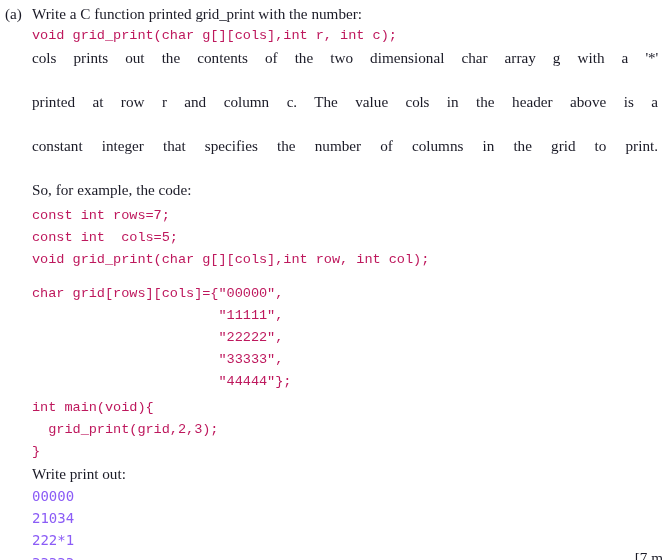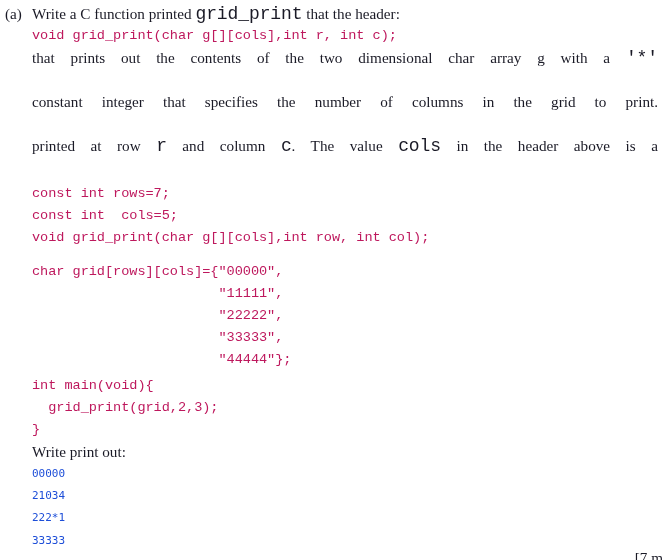--- a/index.html
+++ b/index.html
@@ -74,44 +74,44 @@
     content: "";
     display: inline-block;
     width: 100%;
   }
   .prose-just > .line.last:after {
     display: none;
   }
 
   
   .tt {
-    font-family: Liberation Mono, monospace;
-    font-size: 18px;
+    font-family: Liberation Serif, serif;
+    font-size: 15px;
     letter-spacing: -0.1px;
   }
 
   
   .code {
     font-family: "Liberation Mono", "DejaVu Sans Mono", monospace;
     font-size: 13.6px;
     line-height: 22px;
     white-space: pre;
     color: #be185d;
     margin: 0;
     letter-spacing: -0.05px;
   }
 
   .spacer-sm { height: 4px; }
   .spacer-md { height: 12px; }
 
   
   .outline {
-    font-size: 11px;
+    font-size: 14px;
     line-height: 22.2px;
-    color: #1d4ed8;
+    color: #8b5cf6;
     white-space: pre;
     margin: 0;
   }
 
   
   .marks {
     position: absolute;
     right: 8px;
     bottom: -9px;
     font-size: 15.2px;
@@ -124,28 +124,29 @@
 <body>
 
 <div class="page">
 
   <div class="question">
 
     <div class="q-label">(a)</div>
 
     <div class="q-body">
 
-      <p class="prose first-line-para"><span>Write a C function printed </span><span class="tt">grid_print</span><span> that the header:</span></p>
+      <p class="prose first-line-para"><span>Write a C function printed </span><span class="tt">grid_print</span><span> with the number:</span></p>
 
       <pre class="code">void grid_print(char g[][cols],int r, int c);</pre>
 
       <div class="prose prose-just">
-        <span class="line"><span>that prints out the contents of the two dimensional char array g with a </span><span class="tt">'*'</span></span>
+        <span class="line"><span>cols prints out the contents of the two dimensional char array g with a </span><span class="tt">'*'</span></span>
+          <span class="line"><span>printed at row </span><span class="tt">r</span><span> and column </span><span class="tt">c</span><span>. The value </span><span class="tt">cols</span><span> in the header above is a</span></span>
           <span class="line">constant integer that specifies the number of columns in the grid to print.</span>
-          <span class="line"><span>printed at row </span><span class="tt">r</span><span> and column </span><span class="tt">c</span><span>. The value </span><span class="tt">cols</span><span> in the header above is a</span></span>
+          <span class="line last">So, for example, the code:</span>
       </div>
 
       <div class="spacer-sm"></div>
 
       <pre class="code">const int rows=7;
 const int  cols=5;
 void grid_print(char g[][cols],int row, int col);</pre>
 
       <div class="spacer-md"></div>
 

